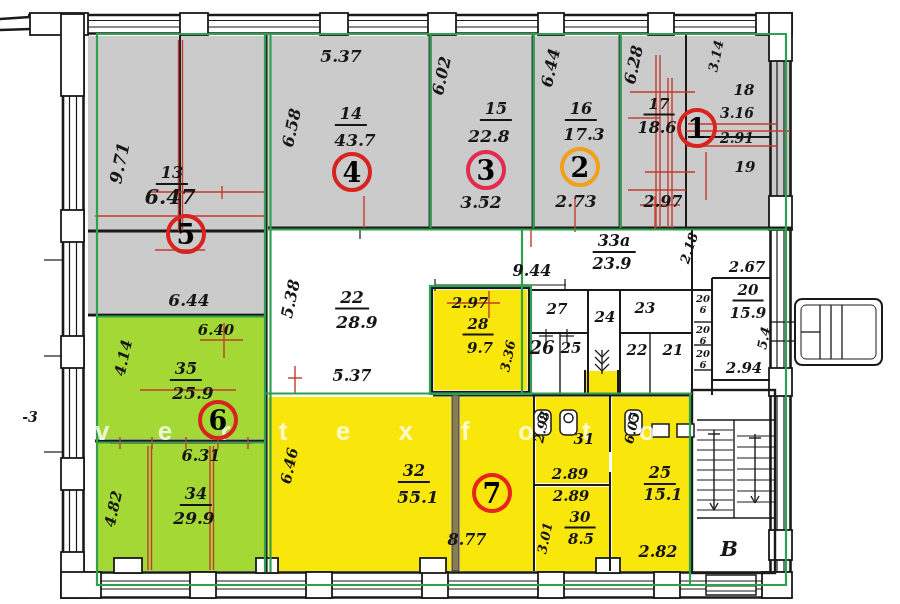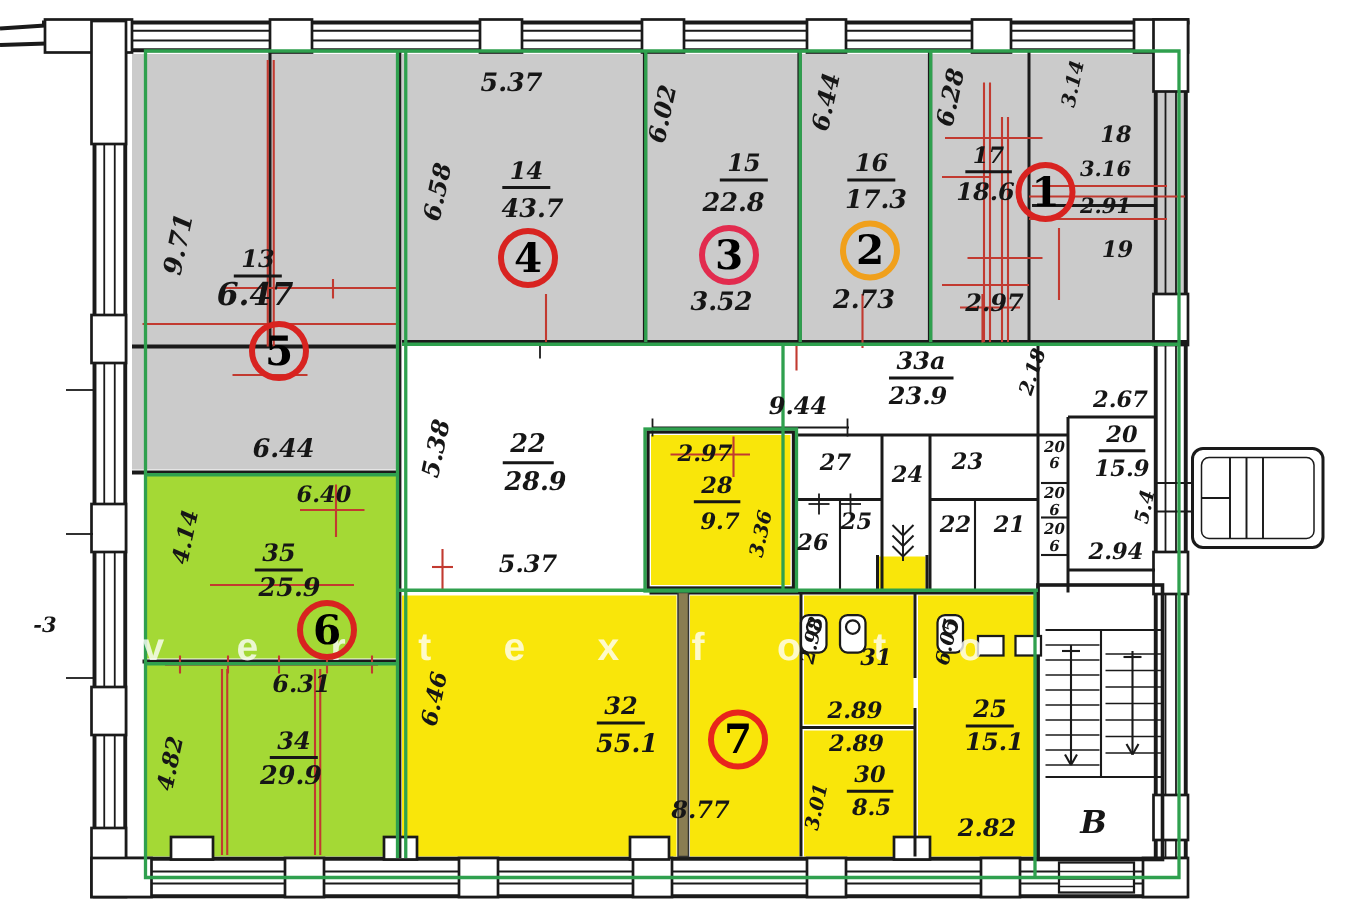--- a/index.html
+++ b/index.html
@@ -344,21 +344,21 @@
       <div class="lbl" style="left: 291px; top: 299px; font-size: 16px; transform: translate(-50%, -50%) rotate(-78deg);">5.38</div>
       <div class="lbl u" style="left: 352px; top: 299px; font-size: 17px;">22</div>
       <div class="lbl" style="left: 357px; top: 322px; font-size: 17px;">28.9</div>
       <div class="lbl" style="left: 352px; top: 376px; font-size: 16px;">5.37</div>
       <div class="lbl" style="left: 532px; top: 271px; font-size: 16px;">9.44</div>
       <div class="lbl u" style="left: 614px; top: 243px; font-size: 16px;">33а</div>
       <div class="lbl" style="left: 612px; top: 264px; font-size: 16px;">23.9</div>
       <div class="lbl" style="left: 689px; top: 248px; font-size: 13px; transform: translate(-50%, -50%) rotate(-72deg);">2.18</div>
       <div class="lbl" style="left: 747px; top: 235px; font-size: 15px; margin-top: 32px;">2.67</div>
       <div class="lbl" style="left: 557px; top: 309px; font-size: 15px;">27</div>
-      <div class="lbl" style="left: 542px; top: 362px; font-size: 15px;">26</div>
+      <div class="lbl" style="left: 542px; top: 348px; font-size: 18px;">26</div>
       <div class="lbl" style="left: 571px; top: 348px; font-size: 15px;">25</div>
       <div class="lbl" style="left: 605px; top: 317px; font-size: 15px;">24</div>
       <div class="lbl" style="left: 645px; top: 308px; font-size: 15px;">23</div>
       <div class="lbl" style="left: 637px; top: 350px; font-size: 15px;">22</div>
       <div class="lbl" style="left: 673px; top: 350px; font-size: 15px;">21</div>
       <div class="lbl" style="left: 703px; top: 299px; font-size: 10px;">20</div>
       <div class="lbl" style="left: 703px; top: 310px; font-size: 10px;">6</div>
       <div class="lbl" style="left: 703px; top: 330px; font-size: 10px;">20</div>
       <div class="lbl" style="left: 703px; top: 341px; font-size: 10px;">6</div>
       <div class="lbl" style="left: 703px; top: 354px; font-size: 10px;">20</div>

